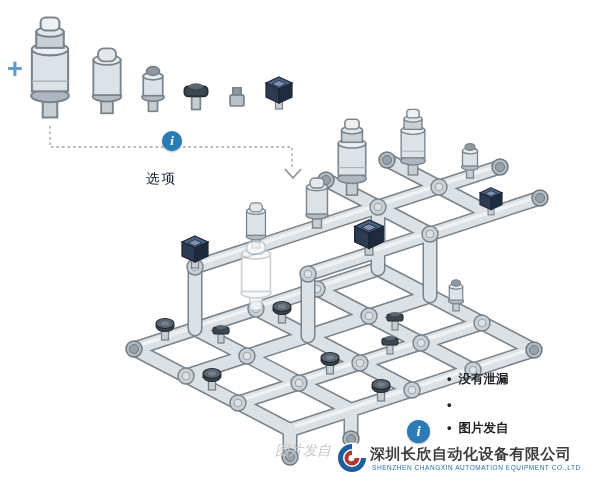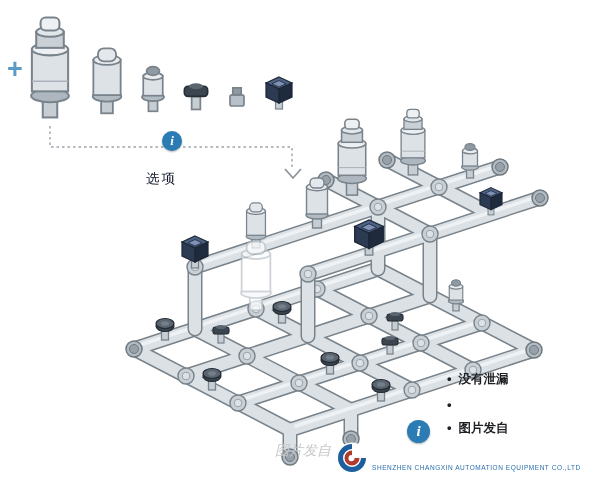--- a/index.html
+++ b/index.html
@@ -224,14 +224,15 @@
     </div>
 
   <div class="watermark">图片发自</div>
 
   <svg class="logo" width="32" height="32" viewBox="0 0 32 32">
     <circle cx="16" cy="16" r="15.5" fill="#ffffff"></circle>
     <path d="M16 2 A14 14 0 1 0 30 16 L25 16 A9 9 0 1 1 16 7 Z" fill="#1d5e9e"></path>
     <path d="M16 8.5 A7.5 7.5 0 1 0 23.5 16 L18.5 16 A3 3 0 1 1 16 13.2 Z" fill="#b03a2e"></path>
   </svg>
 
+  <div class="footer-cn">深圳长欣自动化设备有限公司</div>
   <div class="footer-en">SHENZHEN CHANGXIN AUTOMATION EQUIPMENT CO.,LTD</div>
 </div>
 
 </body></html>

